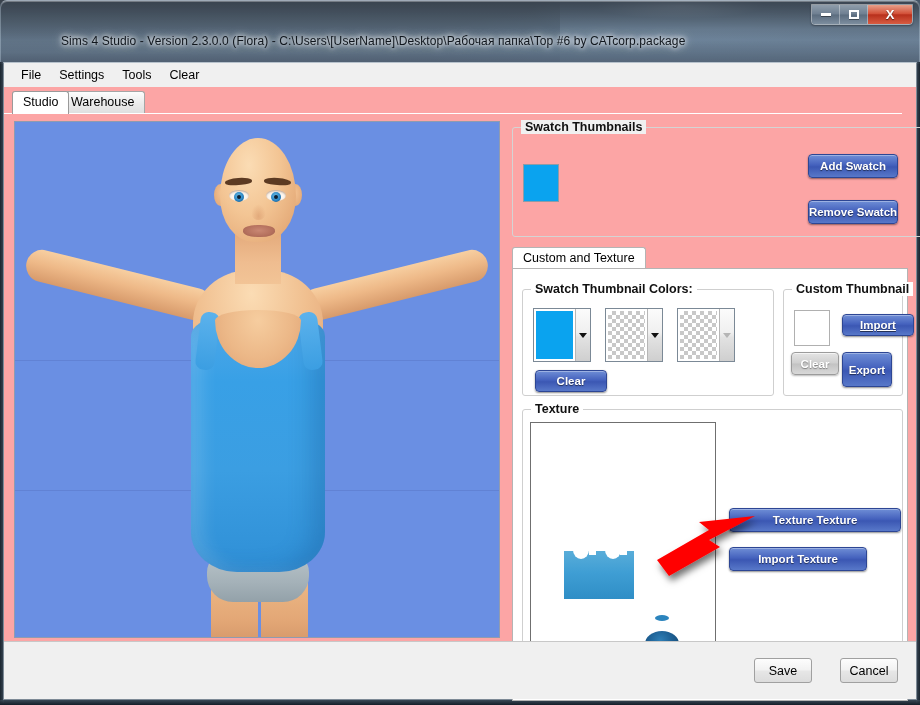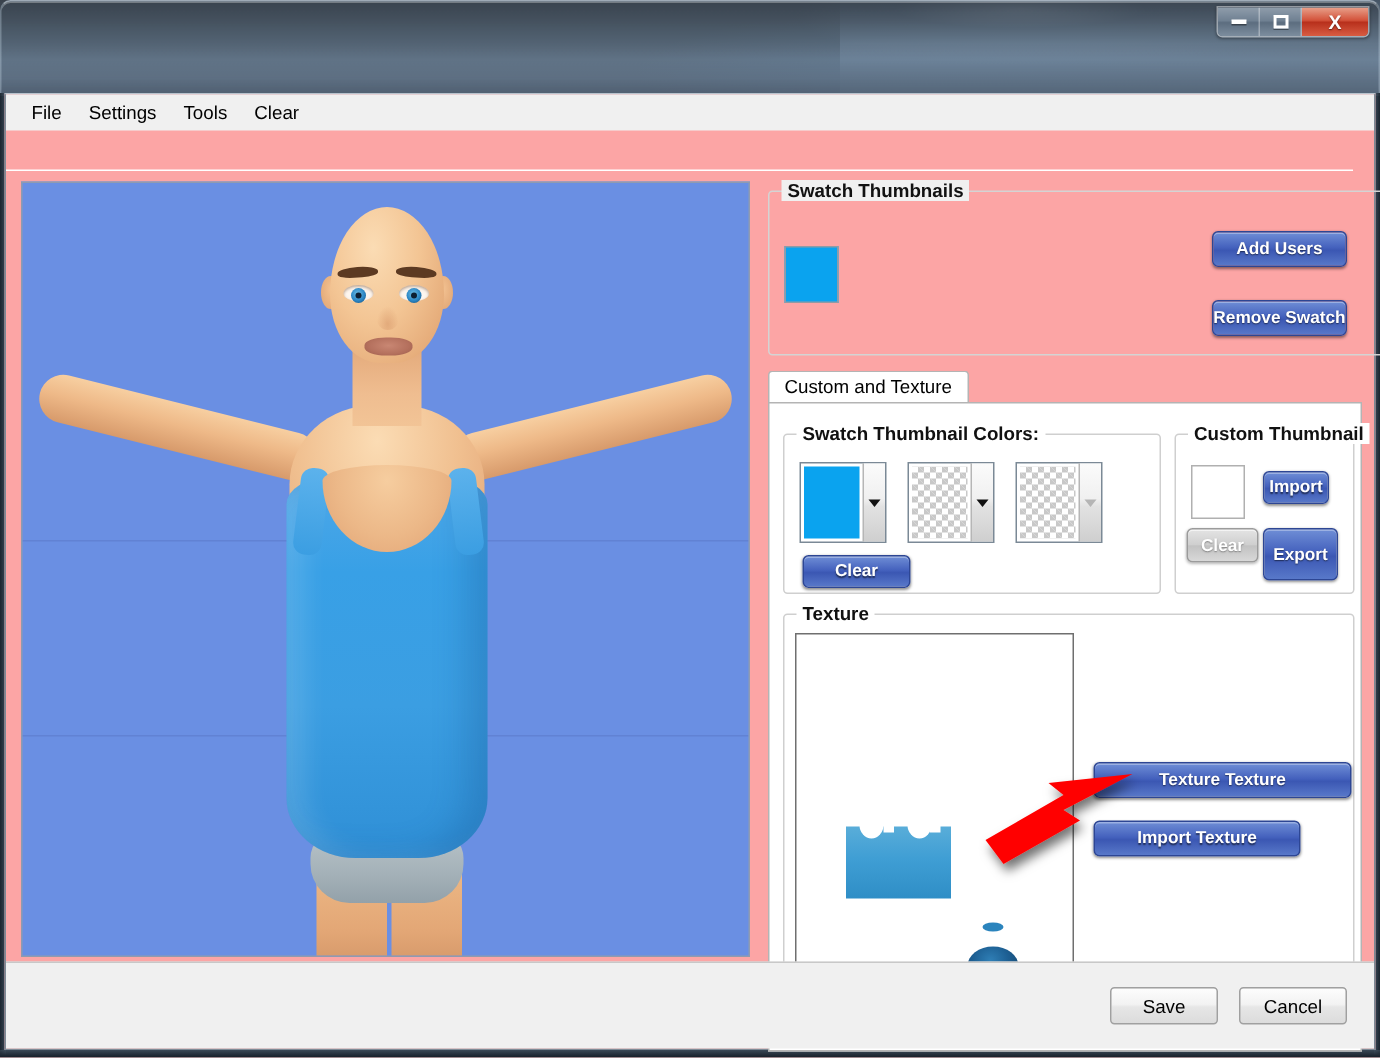--- a/index.html
+++ b/index.html
@@ -347,21 +347,21 @@
   #combo-2 { left: 82px; }
   #combo-3 { left: 154px; }
   #btn-colors-clear { position: absolute; left: 12px; top: 80px; width: 72px; height: 22px; }
 
   
   #gb-custom { left: 270px; top: 20px; width: 120px; height: 107px; border-color: #cfcfcf; }
   .custom-thumb {
     position: absolute; left: 10px; top: 20px; width: 36px; height: 36px;
     background: #ffffff; border: 1px solid #b0b0b0;
   }
-  #btn-custom-import { position: absolute; left: 58px; top: 24px; width: 44px; height: 22px; }
+  #btn-custom-import { position: absolute; left: 58px; top: 24px; width: 72px; height: 22px; text-decoration: underline; }
   #btn-custom-clear  { position: absolute; left: 7px;  top: 62px; width: 48px; height: 23px; }
   #btn-custom-export { position: absolute; left: 58px; top: 62px; width: 50px; height: 35px; }
 
   
   #gb-texture { left: 9px; top: 140px; width: 381px; height: 282px; border-color: #cfcfcf; }
   .texture-preview {
     position: absolute; left: 7px; top: 12px; width: 186px; height: 255px;
     background: #ffffff; border: 1px solid #6f6f6f;
     overflow: hidden;
   }
@@ -397,41 +397,42 @@
   }
 
   
   .bottombar {
     position: absolute; left: 0; bottom: 0; width: 912px; height: 58px;
     background: #f0f0f0;
     border-top: 1px solid #c8c8c8;
   }
   .light-btn {
     position: absolute;
-    width: 72px; height: 25px;
+    width: 58px; height: 25px;
     background: linear-gradient(180deg,#fdfdfd 0%,#f2f2f2 46%,#e6e6e6 54%,#dcdcdc 100%);
     border: 1px solid #a0a0a0;
     border-radius: 3px;
     font-size: 12.5px; color: #000;
     display: flex; align-items: center; justify-content: center;
     cursor: pointer;
   }
   #btn-save   { right: 104px; top: 16px; }
   #btn-cancel { right: 18px;  top: 16px; }
 </style>
 </head>
 <body>
 
 <div id="root">
 
   <div class="desktop-bg"></div>
 
   <div class="window">
 
     <div class="win-glass">
+      <div class="title-text">Sims 4 Studio - Version 2.3.0.0  (Flora)   - C:\Users\[UserName]\Desktop\Рабочая папка\Top #6 by CATcorp.package</div>
 
       <div class="win-buttons">
         <div class="win-btn">
           <span class="glyph-min"></span>
         </div>
         <div class="win-btn">
           <span class="glyph-max"></span>
         </div>
         <div class="win-btn close">
           <span class="glyph-close">X</span>
@@ -445,20 +446,24 @@
 
     <div class="client">
 
       <div class="menubar">
         <div class="menu-item">File</div>
         <div class="menu-item">Settings</div>
         <div class="menu-item">Tools</div>
         <div class="menu-item">Clear</div>
       </div>
 
+      <div class="tabstrip">
+        <div class="tab active" style="left:0;">Studio</div>
+        <div class="tab" style="left:48px;">Warehouse</div>
+      </div>
       <div class="tab-underline"></div>
 
       <div class="viewport">
         <div class="vp-floor-line" style="top:238px;"></div>
         <div class="vp-floor-line" style="top:368px;"></div>
 
         <div class="sim">
           <div class="sim-arm l"></div>
           <div class="sim-arm r"></div>
           <div class="sim-leg l"></div>
@@ -487,21 +492,21 @@
 
       </div>
 
       <div class="rightpanel">
 
         <div class="groupbox" id="gb-swatch-thumbs">
           <div class="gb-title">Swatch Thumbnails</div>
 
           <div class="swatch-chip"></div>
 
-          <div class="blue-btn" id="btn-add-swatch">Add Users</div>
+          <div class="blue-btn" id="btn-add-swatch">Add Swatch</div>
           <div class="blue-btn" id="btn-remove-swatch">Remove Swatch</div>
         </div>
 
         <div class="subtab-strip">
           <div class="subtab">Custom and Texture</div>
         </div>
 
         <div class="subtab-body">
 
           <div class="groupbox" id="gb-colors">

